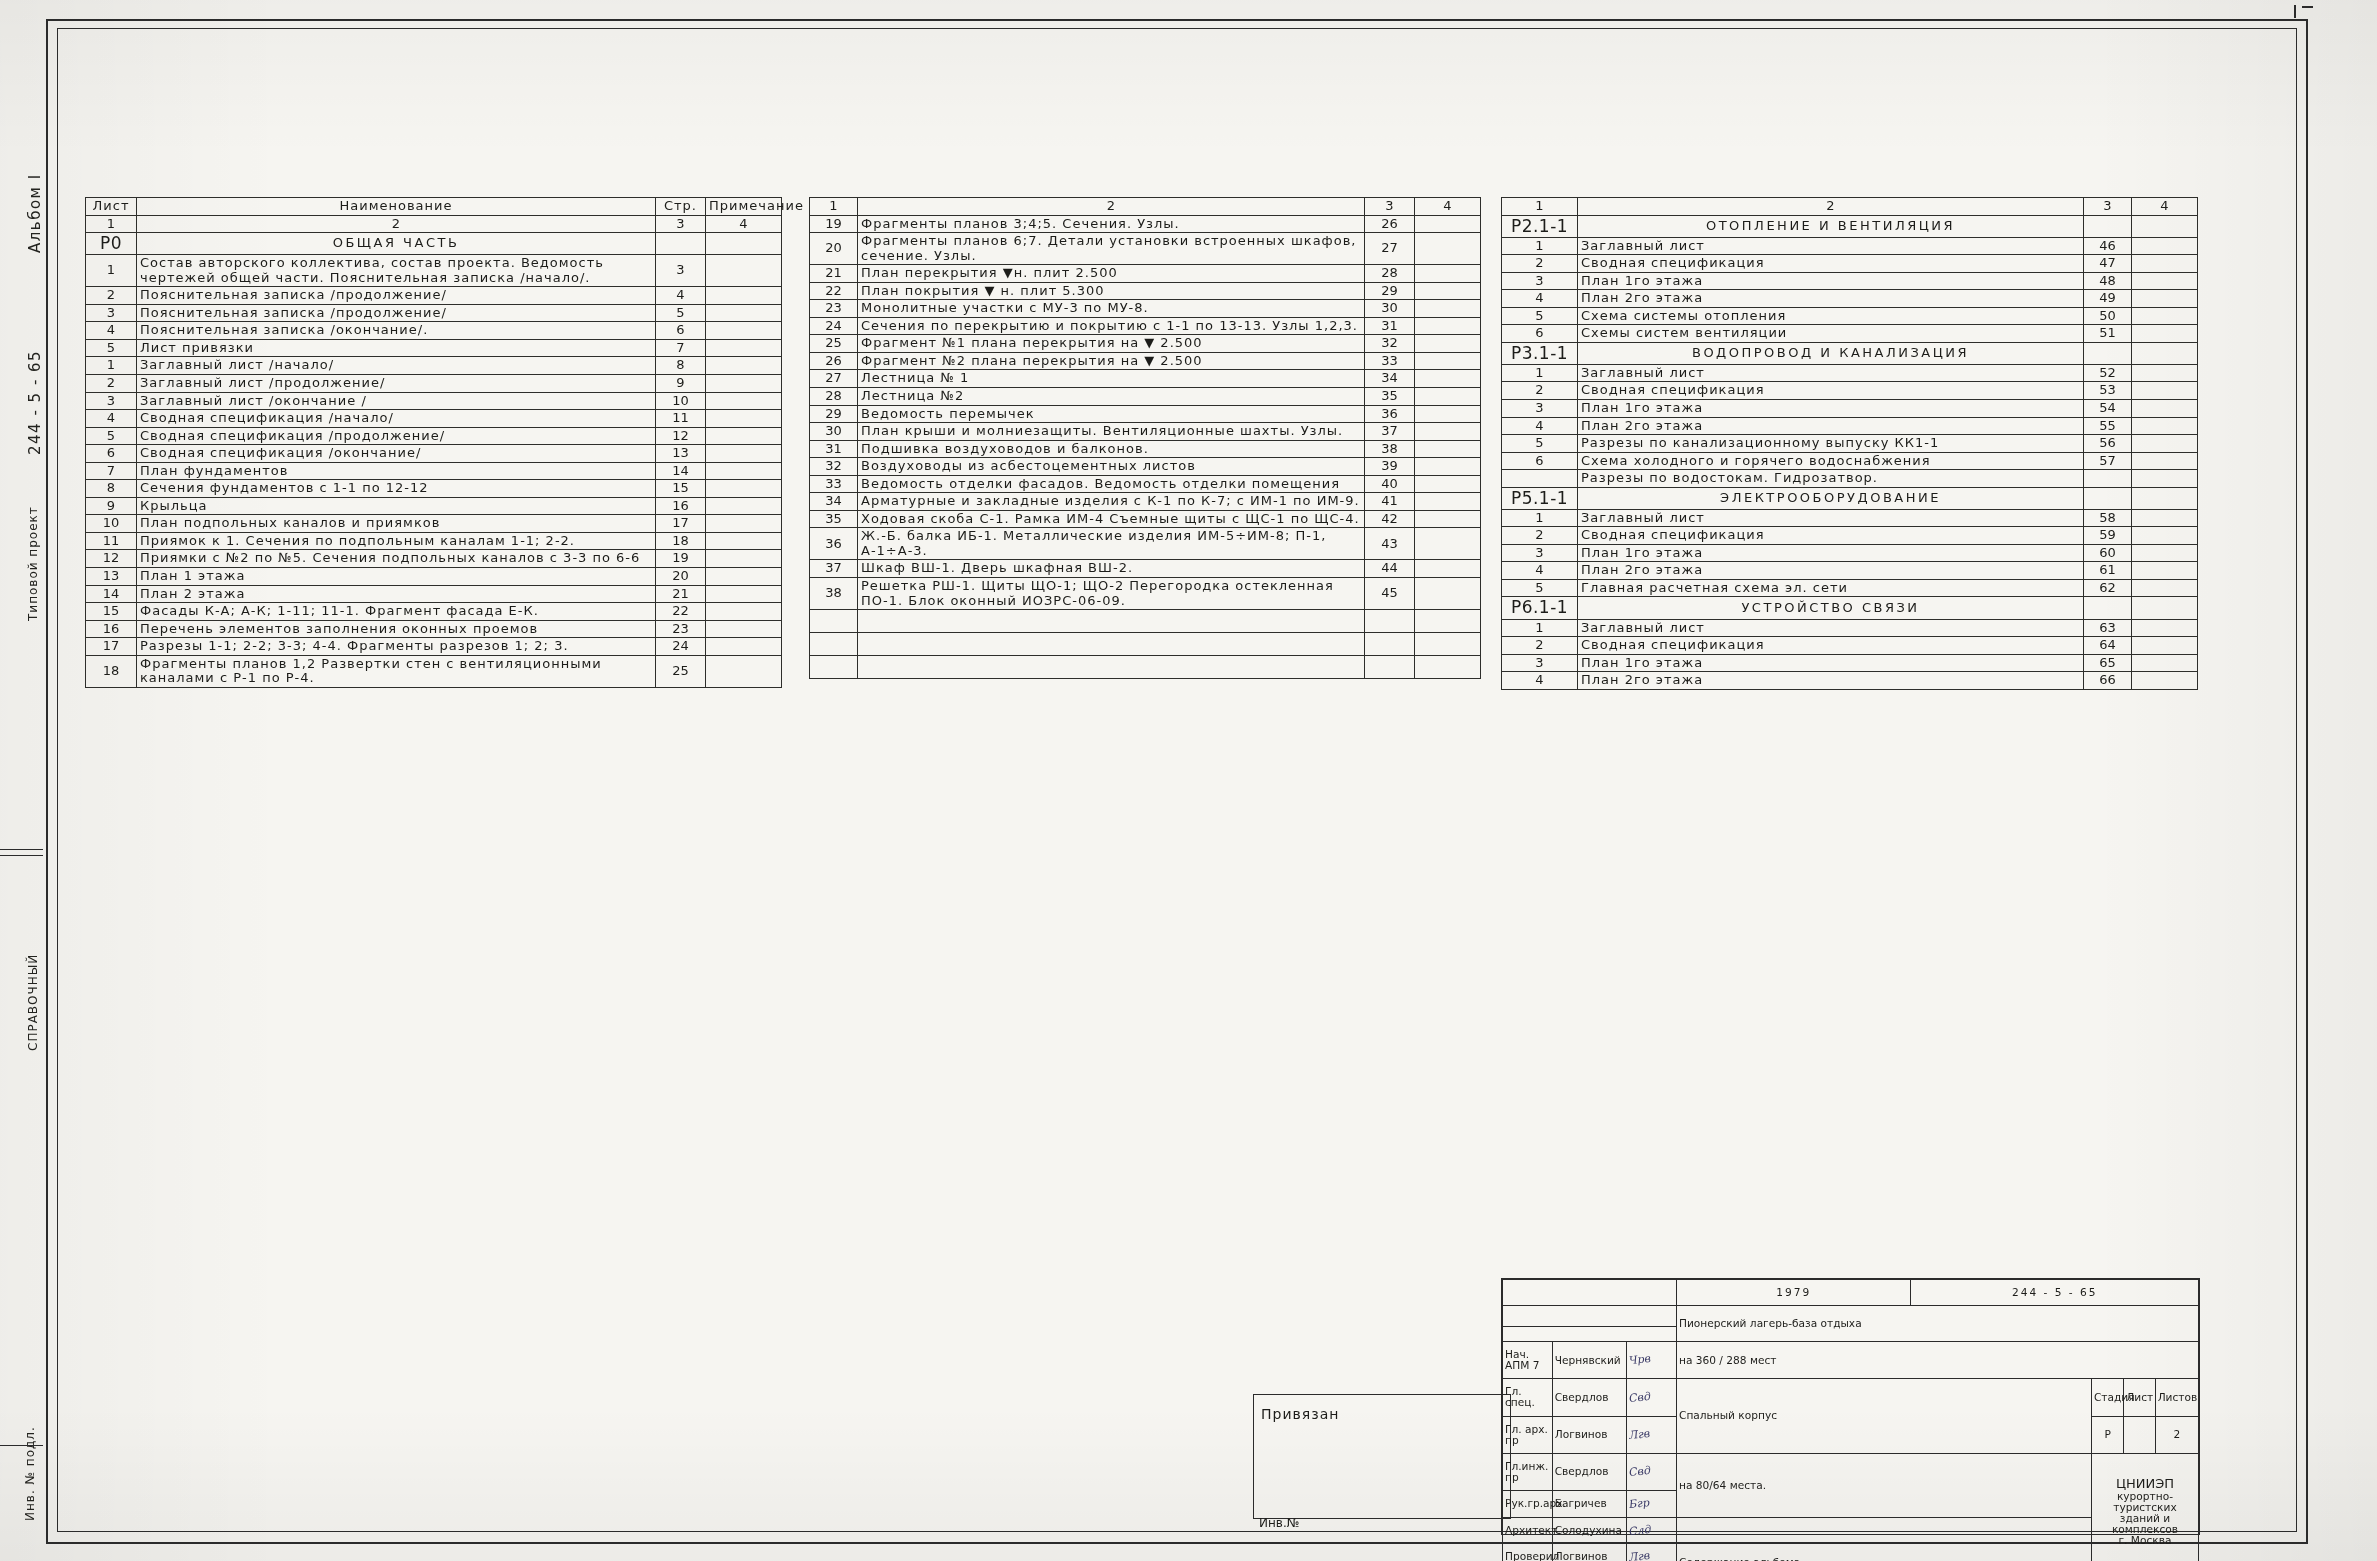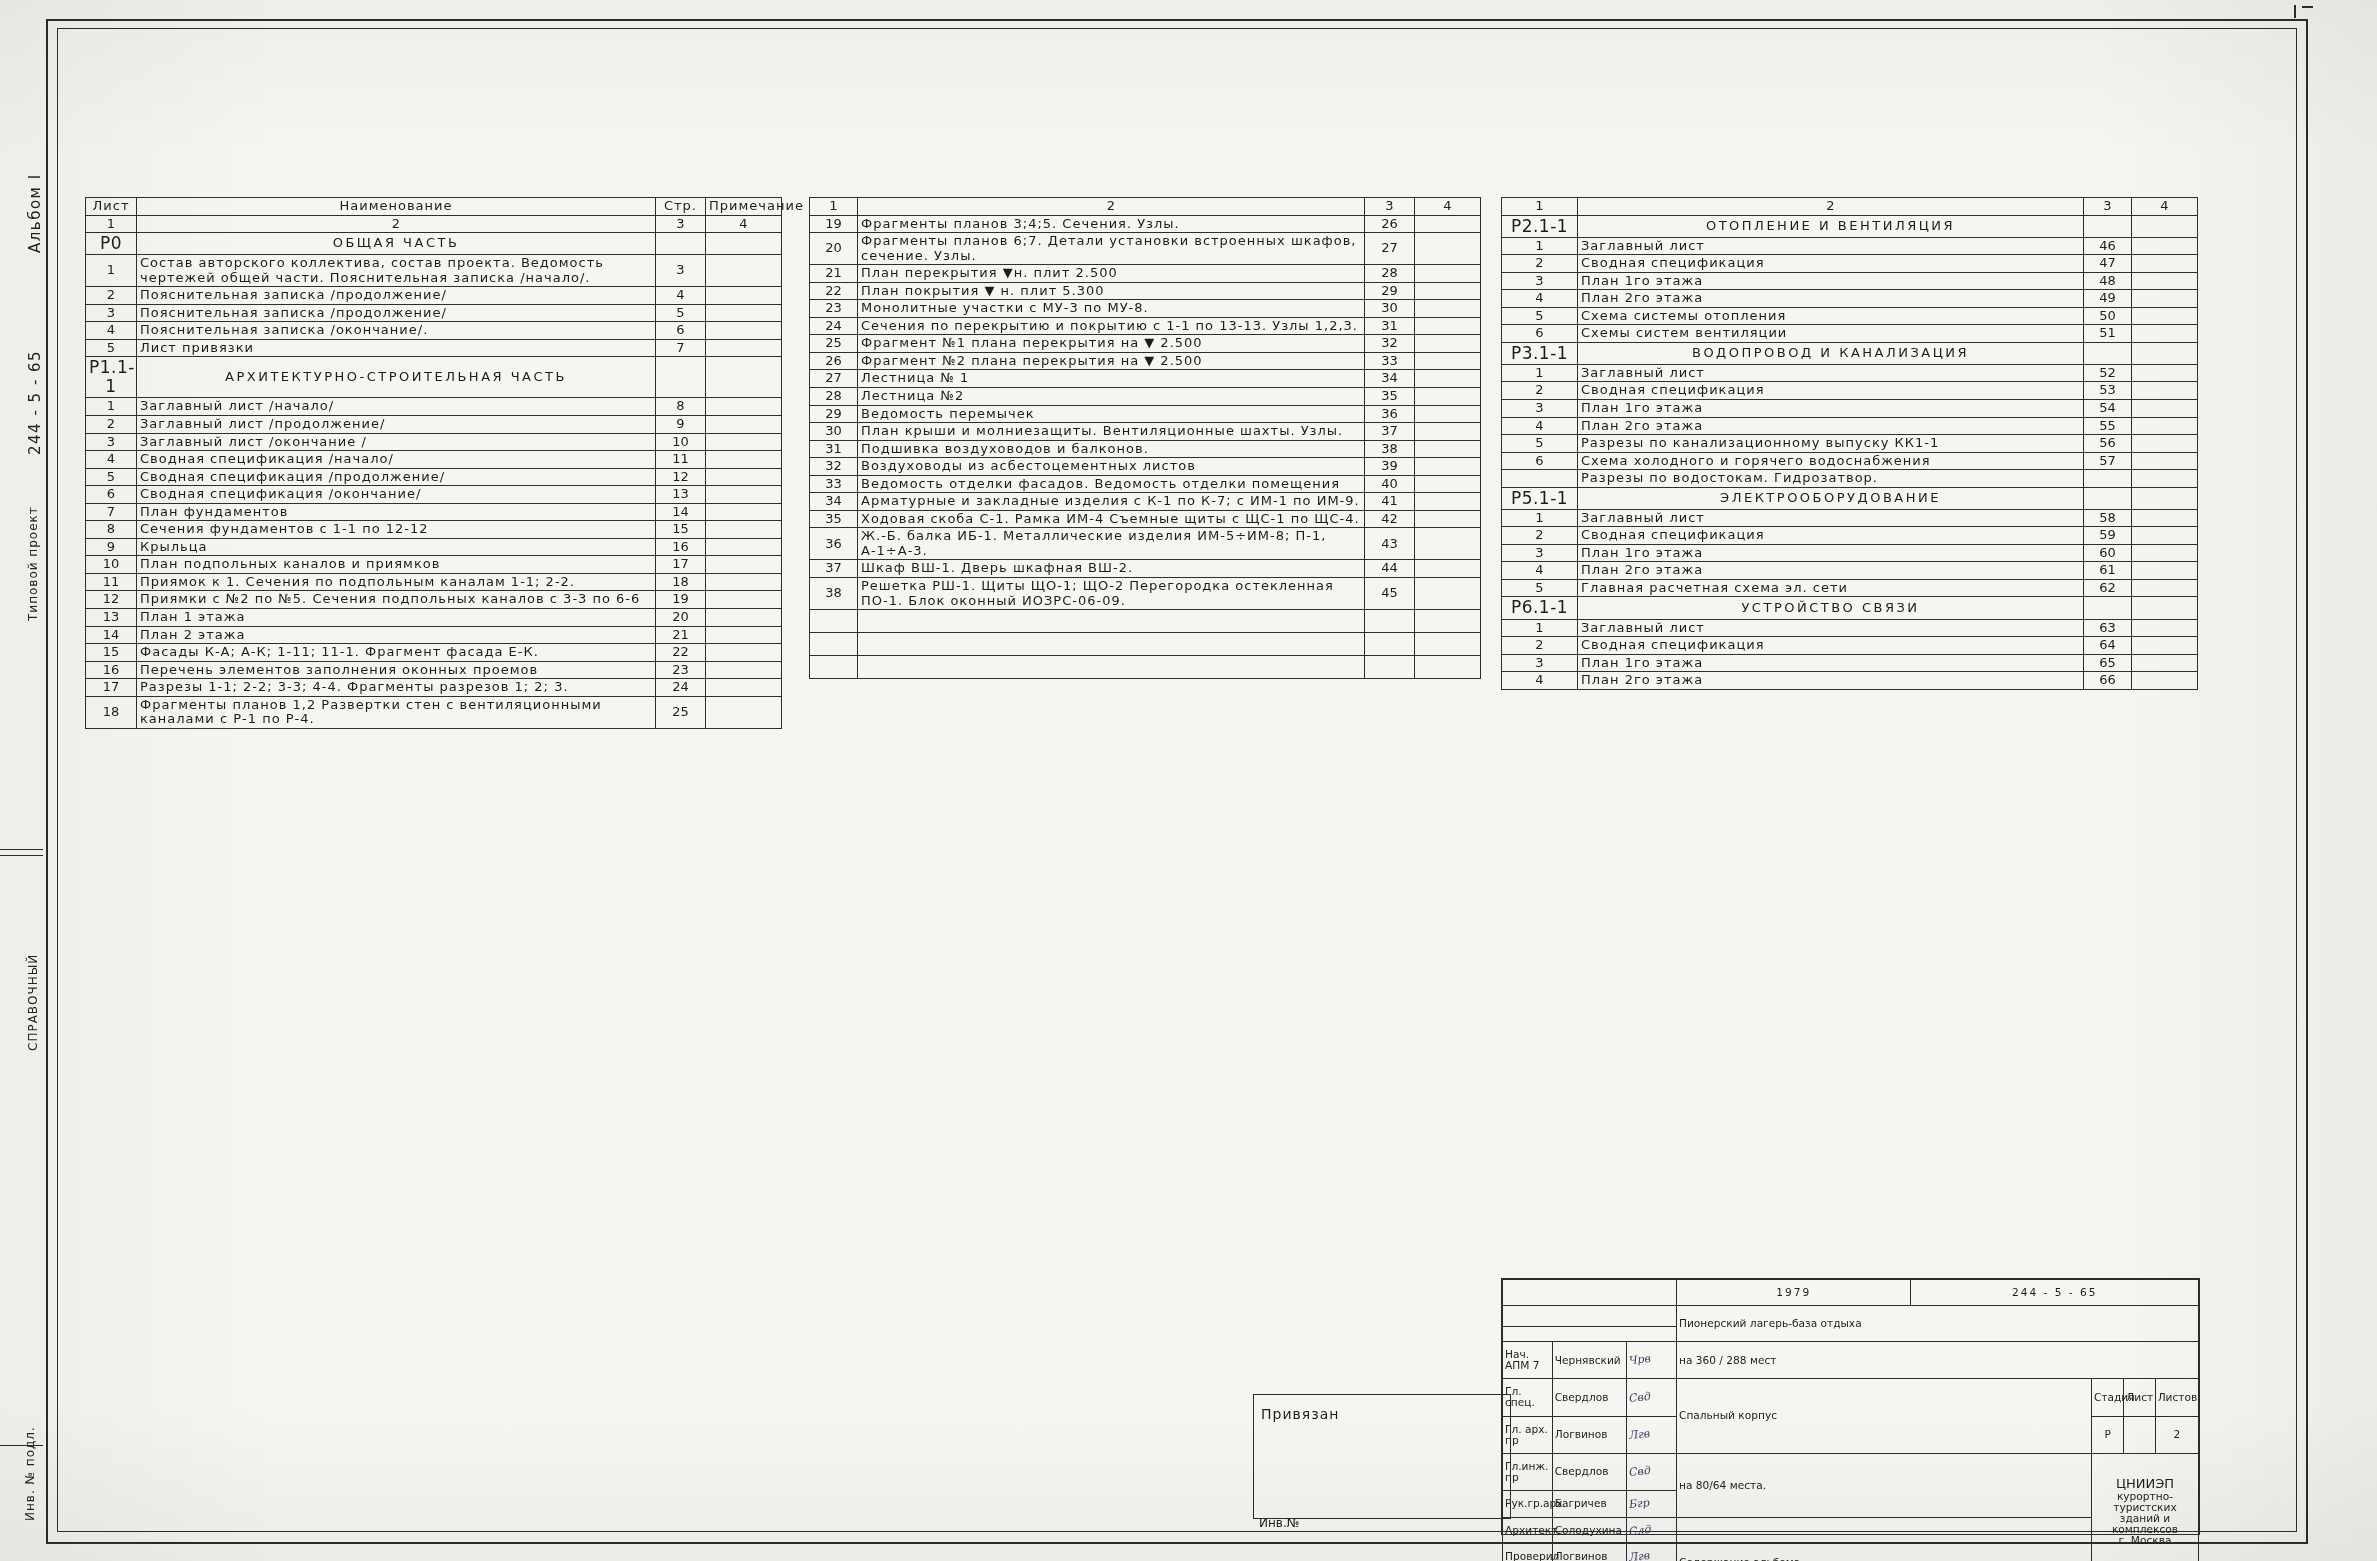--- a/index.html
+++ b/index.html
@@ -229,26 +229,20 @@
         <tr>
           <td class="c-num">4</td>
           <td class="c-name spaced">Пояснительная записка /окончание/.</td>
           <td class="c-page">6</td>
           <td class="c-note"></td>
         </tr>
         <tr>
           <td class="c-num">5</td>
           <td class="c-name spaced">Лист привязки</td>
           <td class="c-page">7</td>
-          <td class="c-note"></td>
-        </tr>
-        <tr class="section">
-          <td class="c-num">Р1.1-1</td>
-          <td class="c-name">АРХИТЕКТУРНО-СТРОИТЕЛЬНАЯ ЧАСТЬ</td>
-          <td class="c-page"></td>
           <td class="c-note"></td>
         </tr>
         <tr>
           <td class="c-num">1</td>
           <td class="c-name spaced">Заглавный лист  /начало/</td>
           <td class="c-page">8</td>
           <td class="c-note"></td>
         </tr>
         <tr>
           <td class="c-num">2</td>

